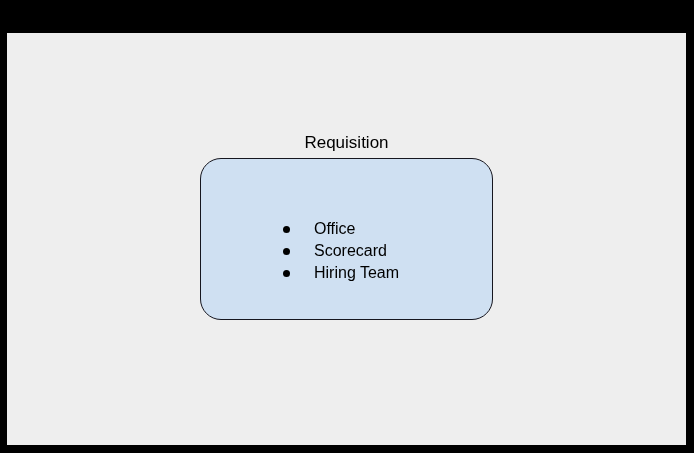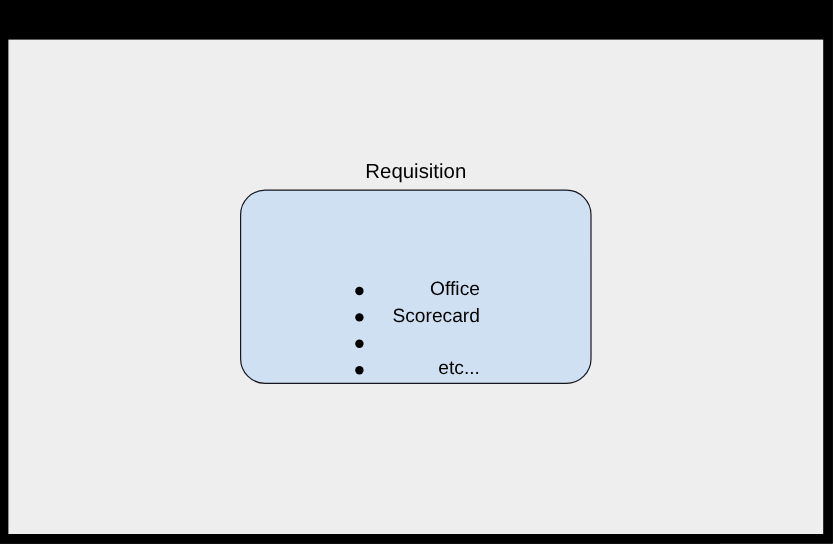--- a/index.html
+++ b/index.html
@@ -62,24 +62,23 @@
     box-sizing: border-box;
     background: #cfe0f2;
     border: 1.4px solid #16161f;
     border-radius: 21px;
   }
 
   #node-list {
     position: absolute;
     left: 78px;    
     top: 55px;     
-    margin: 17px;
+    margin: 4px;
     padding: 0;
     list-style: none;
-    text-align: right;
   }
 
   #node-list li {
     position: relative;
     height: 22px;
     line-height: 22px;
     font-size: 16px;
     color: #000000;
     white-space: nowrap;
     padding-left: 31px;   
@@ -113,27 +112,24 @@
             <span>Office</span>
           </li>
 
           <li>
             <span class="bullet"></span>
             <span>Scorecard</span>
           </li>
 
           <li>
             <span class="bullet"></span>
+            <span>Hiring Team</span>
           </li>
 
 
-          <li>
-            <span class="bullet"></span>
-            <span>etc...</span>
-          </li>
 
         </ul>
       </div>
 
     </div>
 
   </div>
 </div>
 
 </body></html>

